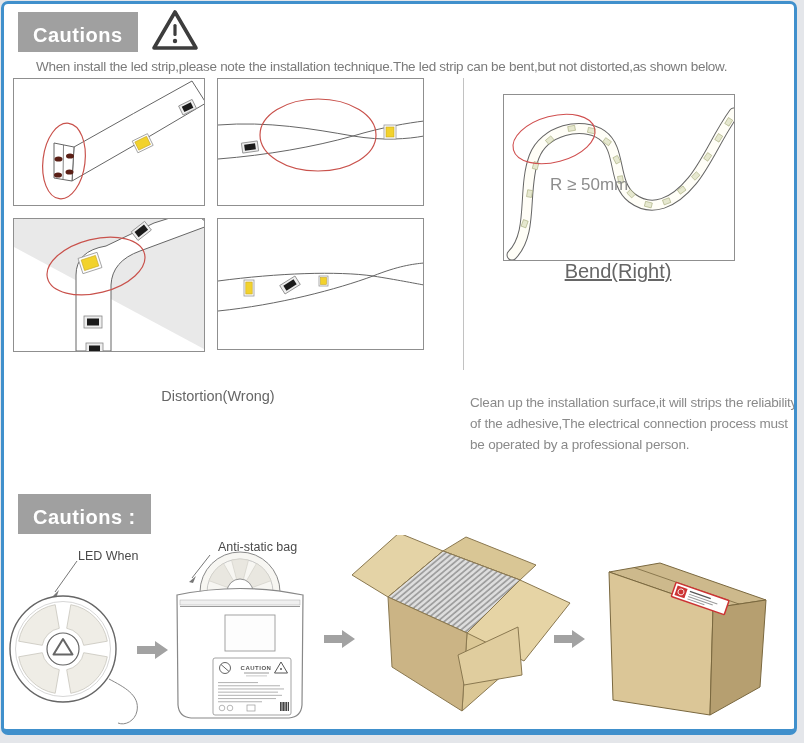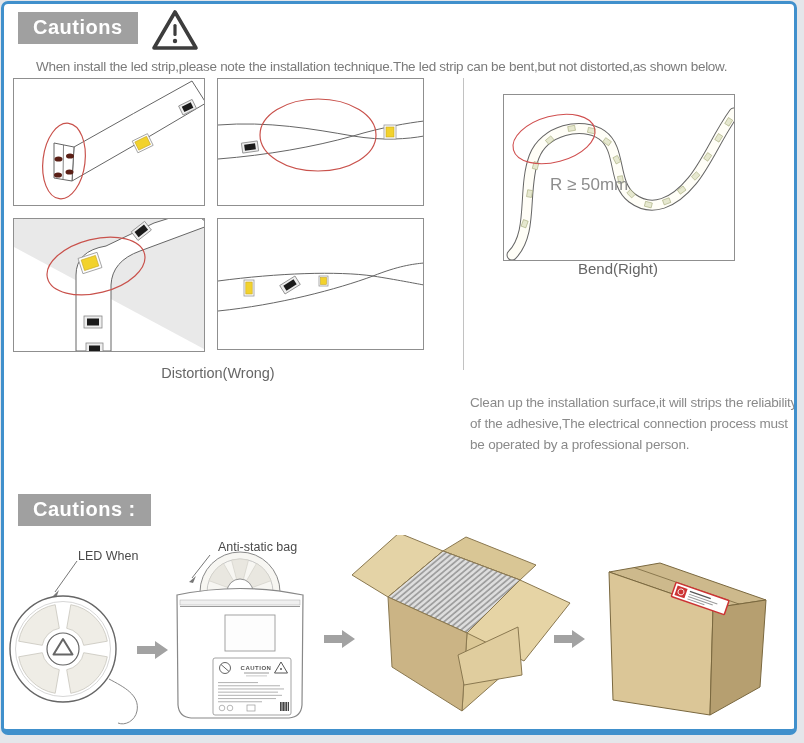--- a/index.html
+++ b/index.html
@@ -10,21 +10,21 @@
   }
   .page{
     position:absolute;left:1px;top:1px;width:796px;height:734px;
     box-sizing:border-box;background:#fff;
     border:3px solid #4090cc;border-bottom-width:6px;border-radius:7px;
     overflow:hidden;
   }
   .abs{position:absolute;}
   .section-title{
     background:#a0a0a0;color:#fff;font-weight:bold;font-size:20px;
-    padding:4px 15px 5px 15px;letter-spacing:0.5px;display:inline-block;
+    padding:12px 15px 5px 15px;letter-spacing:0.5px;display:inline-block;
   }
   .intro{
     left:3px;top:55px;width:786px;font-size:13.5px;color:#7b7b7b;
     letter-spacing:-0.3px;
     margin-left:29px;
   }
   .figbox{background:#fff;border:1px solid #8f8f8f;overflow:hidden;}
   .caption{color:#666;font-size:14.5px;text-align:center;}
   .para{font-size:13.5px;color:#8a8a8a;line-height:19px;letter-spacing:-0.2px;}
   .divider-v{width:1px;background:#c2c2c2;}
@@ -139,23 +139,23 @@
         <rect x="174" y="93" width="7" height="5" transform="rotate(-36 177 95)"></rect>
         <rect x="188" y="79" width="7" height="5" transform="rotate(-46 191 81)"></rect>
         <rect x="200" y="60" width="7" height="5" transform="rotate(-55 203 62)"></rect>
         <rect x="211" y="41" width="7" height="5" transform="rotate(-58 214 43)"></rect>
         <rect x="221" y="25" width="7" height="5" transform="rotate(-58 224 27)"></rect>
       </g>
       <ellipse cx="50" cy="44" rx="42" ry="23" transform="rotate(-15 50 44)" fill="none" stroke="#d05050" stroke-width="1.1"></ellipse>
       <text x="46" y="95" font-size="17" fill="#8d8d8d" font-family="Liberation Sans, sans-serif">R ≥ 50mm</text>
     </svg>
   </div>
-  <div class="abs caption" style="left:499px;top:256px;width:230px;font-size:15px;">Bend(Right)</div>
-
-  <div class="abs caption" style="left:9px;top:361px;width:410px;">Distortion(Wrong)</div>
+  <div class="abs caption" style="left:499px;top:256px;width:230px;font-size:20px;text-decoration:underline;">Bend(Right)</div>
+
+  <div class="abs caption" style="left:9px;top:384px;width:410px;">Distortion(Wrong)</div>
 
   <div class="abs para" style="left:466px;top:388px;width:334px;line-height:21px;">Clean up the installation surface,it will strips the reliability of the adhesive,The electrical connection process must be operated by a professional person.</div>
 
   <div class="abs section-title" style="left:14px;top:490px;">Cautions :</div>
 
   <div class="abs small-label" style="left:74px;top:545px;">LED When</div>
   <div class="abs small-label" style="left:214px;top:536px;">Anti-static bag</div>
 
   <svg class="abs" style="left:0;top:531px;" width="790" height="196" viewBox="0 0 790 196">
     <defs>

